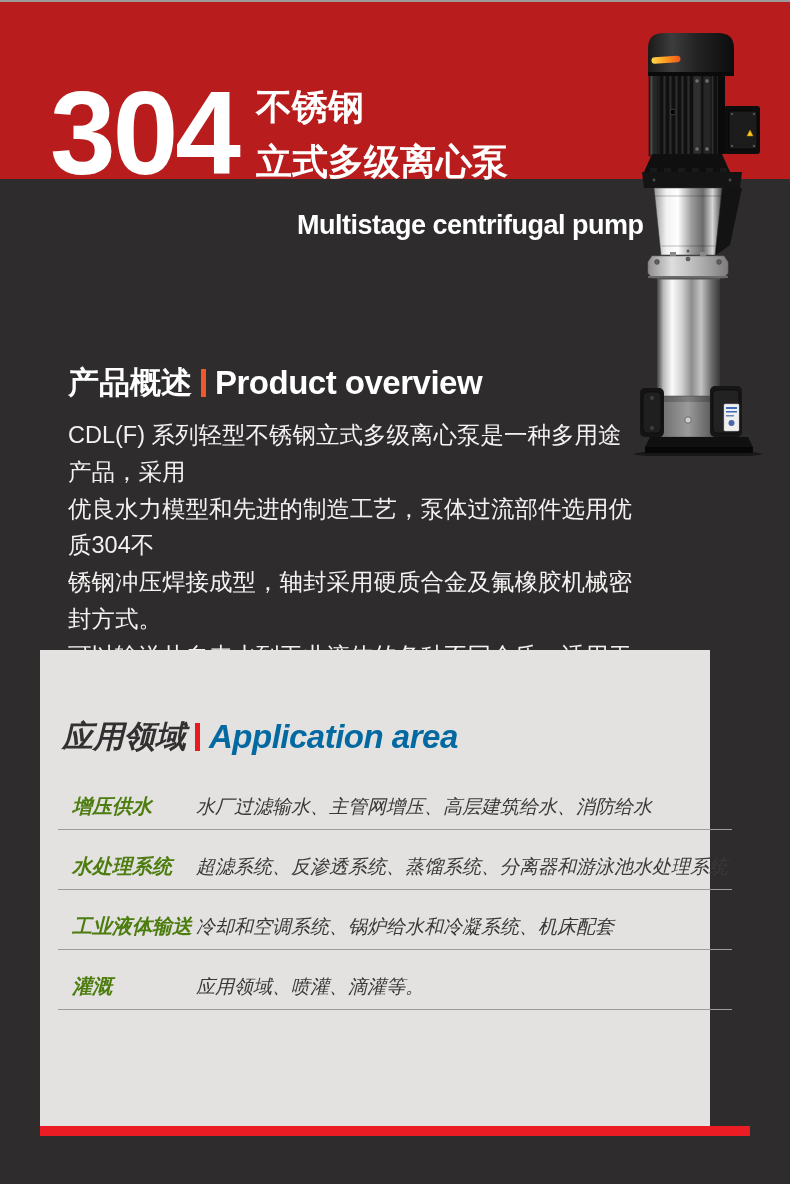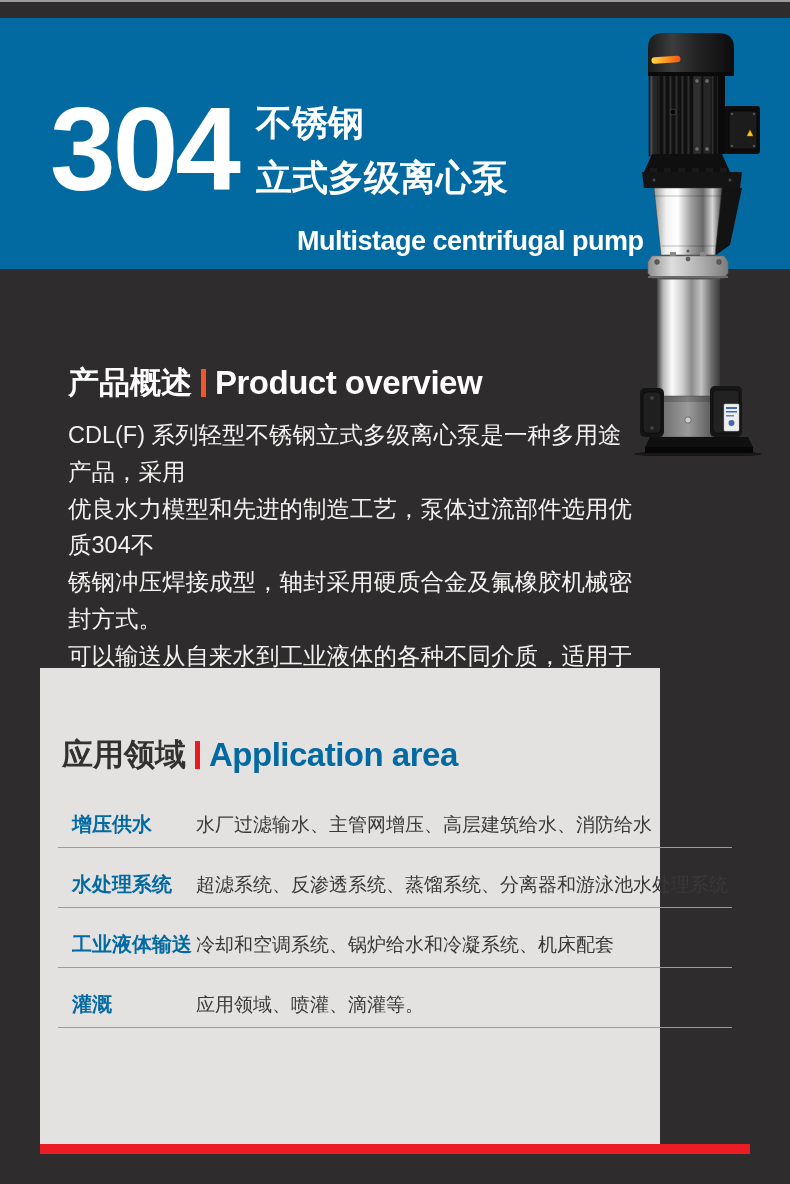--- a/index.html
+++ b/index.html
@@ -4,21 +4,21 @@
 <style>
   html,body { margin:0; padding:0; background:#1f1e1e; }
   .page {
     position:relative; width:790px; height:1184px; overflow:hidden;
     background:#2e2c2d;
     font-family:"Liberation Sans","DejaVu Sans",sans-serif;
   }
   .top-line { position:absolute; left:0; top:0; width:790px; height:2px; background:#9b9b9b; }
 
   
-  .banner { position:absolute; left:0; top:18px; width:790px; height:251px; background:#0369a1; }
+  .banner { position:absolute; left:0; top:2px; width:790px; height:177px; background:#b91c1c; }
   .banner-model {
     position:absolute; left:50px; top:72px;
     font-size:118px; font-weight:700; letter-spacing:-3px;
     line-height:1; color:#ffffff;
   }
   .banner-title {
     position:absolute; left:256px; top:77px;
     font-size:36px; font-weight:700; line-height:55px;
     color:#ffffff; white-space:pre-line;
   }
@@ -37,32 +37,32 @@
   .head-bar { width:5px; height:28px; }
   .oh-bar { background:#f1572a; }
   .oh-en { font-size:33px; font-weight:700; color:#ffffff; letter-spacing:-0.5px; }
   .overview-body {
     position:absolute; left:68px; top:417px; width:575px;
     font-size:23.5px; line-height:36.8px; color:#f4f2f1;
     white-space:pre-line;
   }
 
   
-  .card { position:absolute; left:40px; top:668px; width:620px; height:486px; background:#e3e2e1; }
+  .card { position:absolute; left:40px; top:650px; width:670px; height:486px; background:#e3e2e1;font-style:italic; }
   .card-head { position:absolute; left:22px; top:66px; display:flex; align-items:center; gap:9px; white-space:nowrap; }
   .ch-zh { font-size:31px; font-weight:700; color:#323030; }
   .ch-bar { background:#e8191f; }
   .ch-en { font-size:33px; font-weight:600; color:#0369a1; letter-spacing:-0.5px; }
   .rows { position:absolute; left:18px; top:120px; width:674px; }
   .app-row {
     height:60px; box-sizing:border-box;
     display:flex; align-items:flex-end; padding-bottom:9px;
     border-bottom:1px solid #9d9c9a; overflow:hidden;
   }
-  .app-label { flex:0 0 124px; padding-left:14px; font-size:20px; font-weight:700; color:#0369a1; white-space:nowrap; }
+  .app-label { flex:0 0 124px; padding-left:14px; font-size:20px; font-weight:700; color:#4d7c0f; white-space:nowrap; }
   .app-desc { font-size:19px; color:#3a3838; white-space:nowrap; }
   .card-red { position:absolute; left:0; bottom:0; width:710px; height:10px; background:#eb1c24; }
 </style>
 </head>
 <body>
 
 <div class="page">
   <div class="top-line"></div>
 
   <div class="banner">

